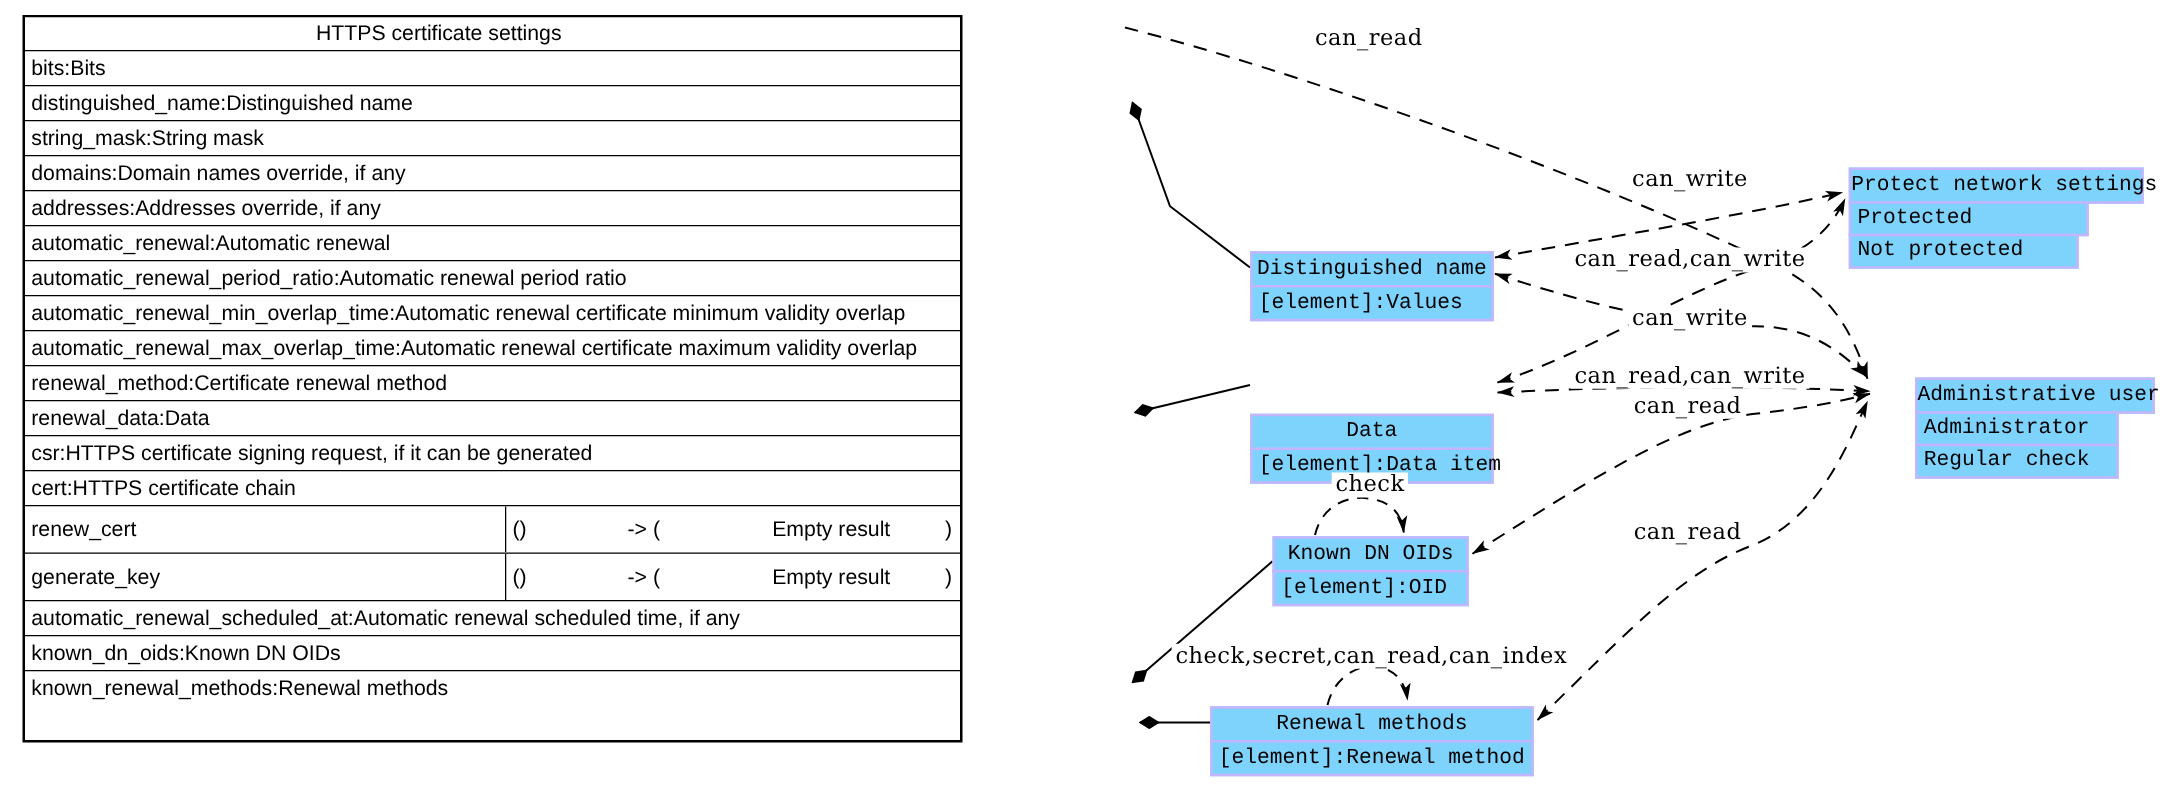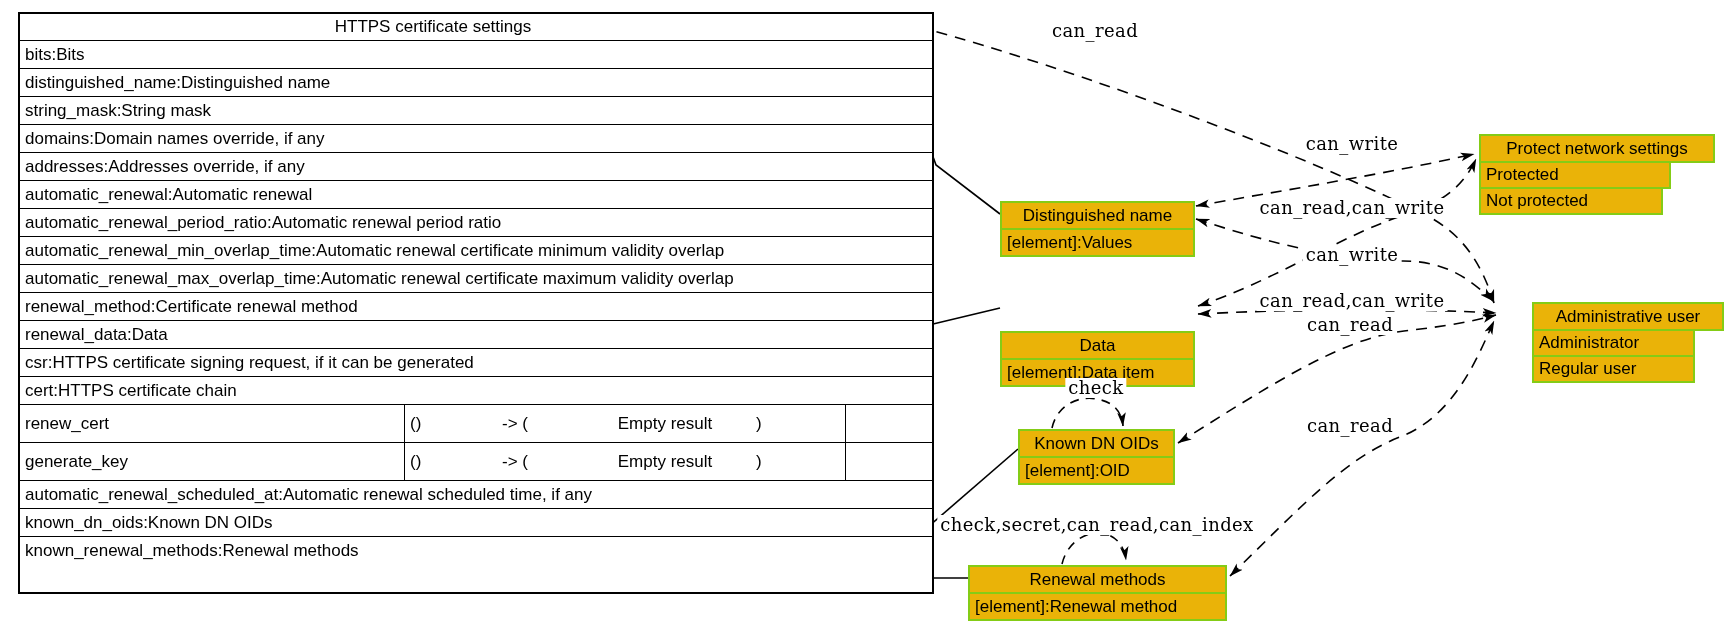--- a/index.html
+++ b/index.html
@@ -1,34 +1,34 @@
 <!DOCTYPE html>
 <html><head>
 <meta charset="utf-8">
 <style>
   html,body{margin:0;padding:0;background:#ffffff;}
   #canvas{position:relative;width:1728px;height:632px;background:#ffffff;overflow:hidden;
           font-family:"Liberation Sans",sans-serif;color:#000;}
   svg.edges{position:absolute;left:0;top:0;z-index:1;}
 
   
-  #settings-table{position:absolute;left:18px;top:12px;width:916px;height:582px;
+  #settings-table{position:absolute;left:18px;top:12px;width:752px;height:582px;
     border:2px solid #000;box-sizing:border-box;background:#fff;z-index:2;}
   .trow{box-sizing:border-box;border-top:1px solid #000;height:28px;line-height:27px;
         font-size:17px;padding-left:5px;white-space:nowrap;overflow:hidden;background:#fff;}
   .trow.first{border-top:none;}
   .trow.title{height:26px;line-height:25px;text-align:center;padding-left:0;padding-right:86px;}
   .trow.fnrow{height:38px;line-height:37px;position:relative;padding-left:5px;}
   .vline{position:absolute;top:0;bottom:0;width:1px;background:#000;}
   .fn-cell{position:absolute;top:0;height:100%;line-height:37px;}
 
   
   .gbox{position:absolute;z-index:2;}
-  .gbox .brow{box-sizing:border-box;border:2px solid #84cc16;background:#eab308;height:29px;
-      line-height:25px;font-size:17px;font-family:Liberation Sans, sans-serif;
+  .gbox .brow{box-sizing:border-box;border:2px solid #c4b5fd;background:#7dd3fc;height:29px;
+      line-height:25px;font-size:17px;font-family:Liberation Mono, monospace;
       padding-left:5px;white-space:nowrap;margin-top:-2px;}
   .gbox .brow.bt{margin-top:0;text-align:center;padding-left:0;}
   .gbox .brow.h28{height:28px;line-height:24px;}
 
   
   .elabel{position:absolute;z-index:3;transform:translateX(-50%);
       font-family:"DejaVu Serif","Liberation Serif",serif;font-size:18px;letter-spacing:.4px;
       background:#fff;padding:0 3px;white-space:nowrap;line-height:20px;}
 </style>
 </head>
@@ -125,21 +125,21 @@
 
   <div class="gbox" style="left:1479px;top:134px;">
     <div class="brow bt" style="width:236px;">Protect network settings</div>
     <div class="brow h28" style="width:192px;">Protected</div>
     <div class="brow h28" style="width:184px;">Not protected</div>
   </div>
 
   <div class="gbox" style="left:1500px;top:302px;padding-left:32px;">
     <div class="brow bt" style="width:192px;">Administrative user</div>
     <div class="brow h28" style="width:163px;">Administrator</div>
-    <div class="brow h28" style="width:163px;">Regular user</div>
+    <div class="brow h28" style="width:163px;">Regular check</div>
   </div>
 
   <div class="elabel" style="left:1095px;top:21px;">can_read</div>
   <div class="elabel" style="left:1352px;top:134px;">can_write</div>
   <div class="elabel" style="left:1352px;top:198px;">can_read,can_write</div>
   <div class="elabel" style="left:1352px;top:245px;">can_write</div>
   <div class="elabel" style="left:1352px;top:291px;">can_read,can_write</div>
   <div class="elabel" style="left:1350px;top:315px;">can_read</div>
   <div class="elabel" style="left:1350px;top:416px;">can_read</div>
   <div class="elabel" style="left:1096px;top:378px;">check</div>

